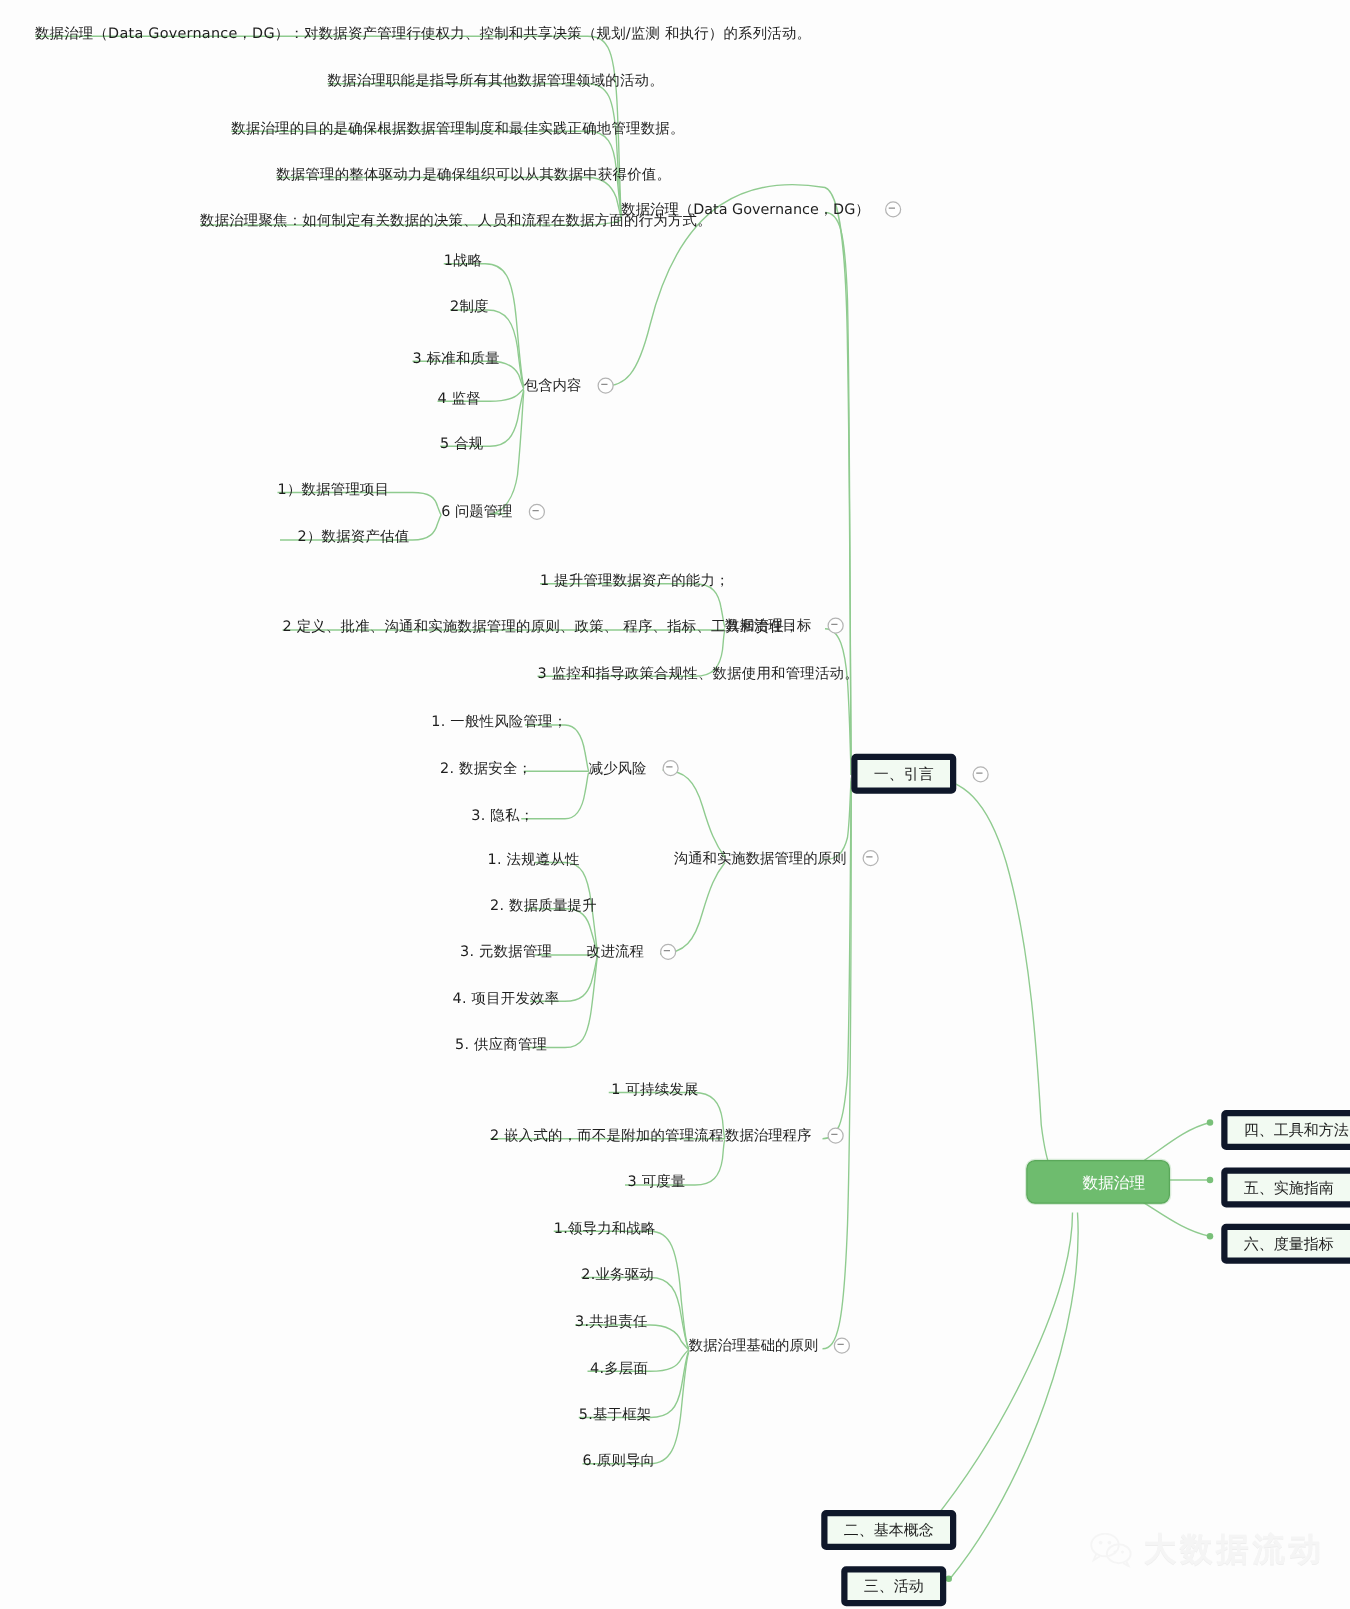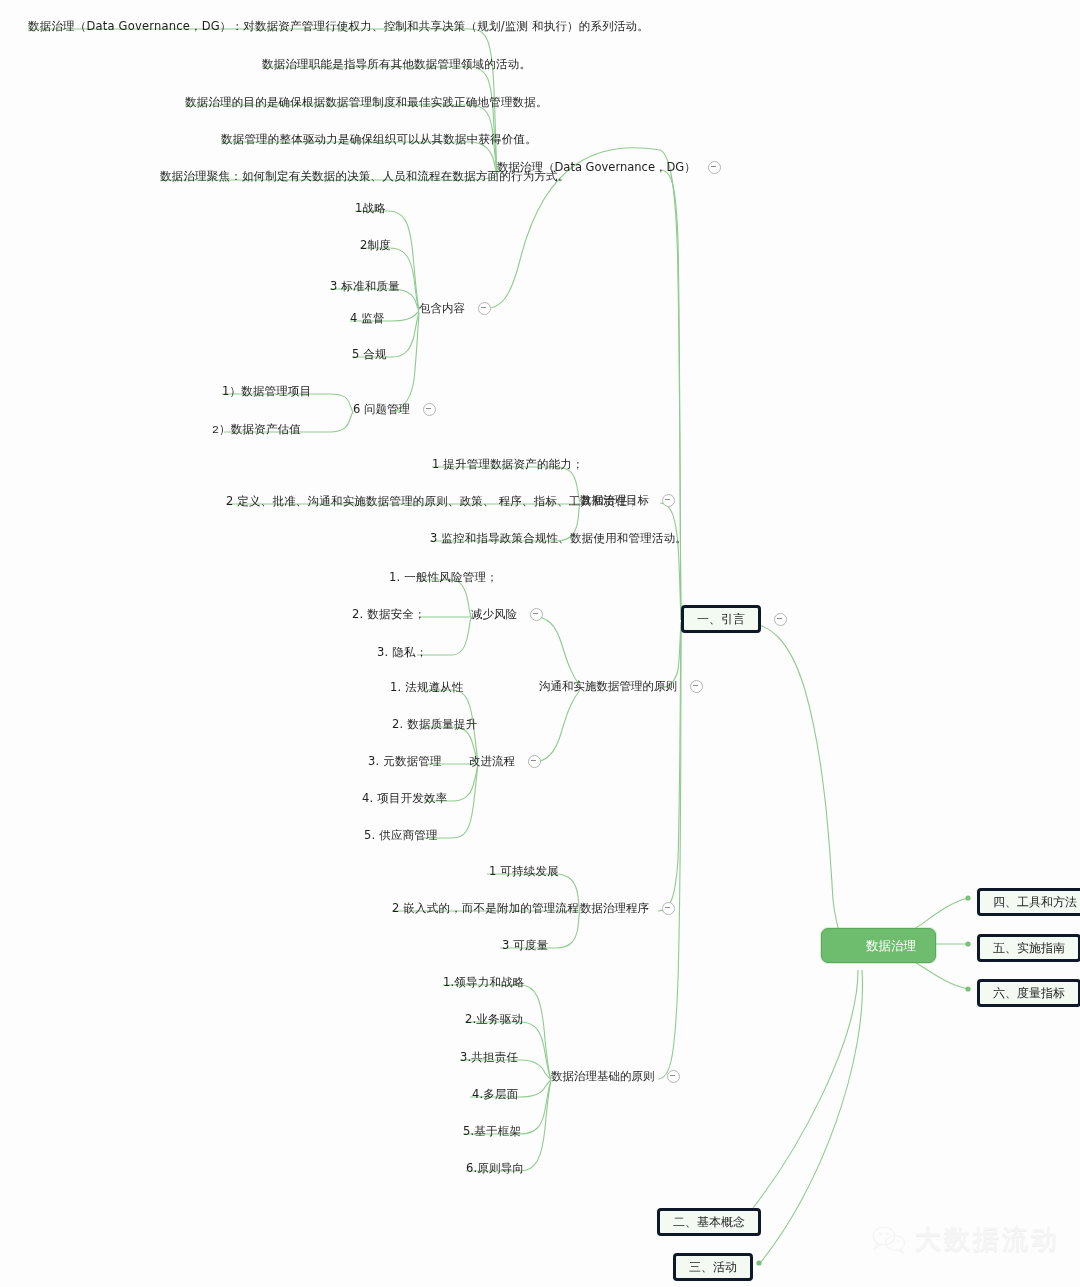--- a/index.html
+++ b/index.html
@@ -1,21 +1,21 @@
 <!DOCTYPE html>
 <html><head>
 <meta charset="utf-8">
 <style>
   html,body{margin:0;padding:0;background:#fdfdfd;}
   body{font-family:"DejaVu Sans","Liberation Sans",sans-serif;}
   #stage{position:relative;width:1080px;height:1287px;background:#fdfdfd;overflow:hidden;}
   svg.links{position:absolute;left:0;top:0;width:1080px;height:1287px;pointer-events:none;}
   .node{position:absolute;white-space:nowrap;font-size:11.5px;color:#1e1e1e;line-height:1.2;}
   .leaf{letter-spacing:.2px;}
-  .boxed{border:3px solid #0f172a;background:#f2faf2;border-radius:4px;padding:4px 13px;font-size:12px;}
+  .boxed{border:5px solid #0f172a;background:#f2faf2;border-radius:4px;padding:4px 13px;font-size:12px;}
   .root-node{background:#6ebc6e;border:1px solid #5aa85a;border-radius:7px;color:#ffffff;
              padding:9px 19px;font-size:12.5px;box-shadow:0 0 0 1px rgba(110,188,110,.25);}
   .collapse{display:inline-block;width:11px;height:11px;border:1px solid #b4b4b4;border-radius:50%;
             position:relative;vertical-align:middle;margin-left:9px;background:#fff;}
   .collapse:before{content:"";position:absolute;left:2px;top:4px;width:5px;height:1px;background:#8d8d8d;}
   .wm{position:absolute;display:flex;align-items:center;gap:9px;opacity:.55;}
   .wm .wmtext{font-size:26px;color:#f0f0f0;letter-spacing:3px;font-weight:600;
                text-shadow:0 1px 0 #e2e2e2;}
 </style>
 </head>
@@ -110,35 +110,35 @@
   <div class="node leaf" style="left:360px;top:239px;">2制度</div>
   <div class="node leaf" style="left:330px;top:280px;">3 标准和质量</div>
   <div class="node leaf" style="left:350px;top:312px;">4 监督</div>
   <div class="node leaf" style="left:352px;top:348px;">5 合规</div>
   <div class="node" style="left:419px;top:302px;">
     <span>包含内容</span>
     <span class="collapse"></span>
   </div>
 
   <div class="node leaf" style="left:222px;top:385px;">1）数据管理项目</div>
-  <div class="node leaf" style="left:212px;top:423px;font-family:Liberation Mono, monospace;">2）数据资产估值</div>
+  <div class="node leaf" style="left:238px;top:423px;">2）数据资产估值</div>
   <div class="node" style="left:353px;top:403px;">
     <span>6 问题管理</span>
     <span class="collapse"></span>
   </div>
 
   <div class="node leaf" style="left:432px;top:458px;">1 提升管理数据资产的能力；</div>
   <div class="node leaf" style="left:226px;top:495px;">2 定义、批准、沟通和实施数据管理的原则、政策、 程序、指标、工具和责任；</div>
   <div class="node leaf" style="left:430px;top:532px;">3 监控和指导政策合规性、数据使用和管理活动。</div>
   <div class="node" style="left:580px;top:494px;">
     <span>数据治理目标</span>
     <span class="collapse"></span>
   </div>
 
-  <div class="node leaf" style="left:345px;top:571px;margin-left:44px;">1. 一般性风险管理；</div>
+  <div class="node leaf" style="left:345px;top:571px;">1. 一般性风险管理；</div>
   <div class="node leaf" style="left:352px;top:608px;">2. 数据安全；</div>
   <div class="node leaf" style="left:377px;top:646px;">3. 隐私；</div>
   <div class="node" style="left:471px;top:608px;">
     <span>减少风险</span>
     <span class="collapse"></span>
   </div>
 
   <div class="node leaf" style="left:390px;top:681px;">1. 法规遵从性</div>
   <div class="node leaf" style="left:365px;top:718px;margin-left:27px;">2. 数据质量提升</div>
   <div class="node leaf" style="left:368px;top:755px;">3. 元数据管理</div>

